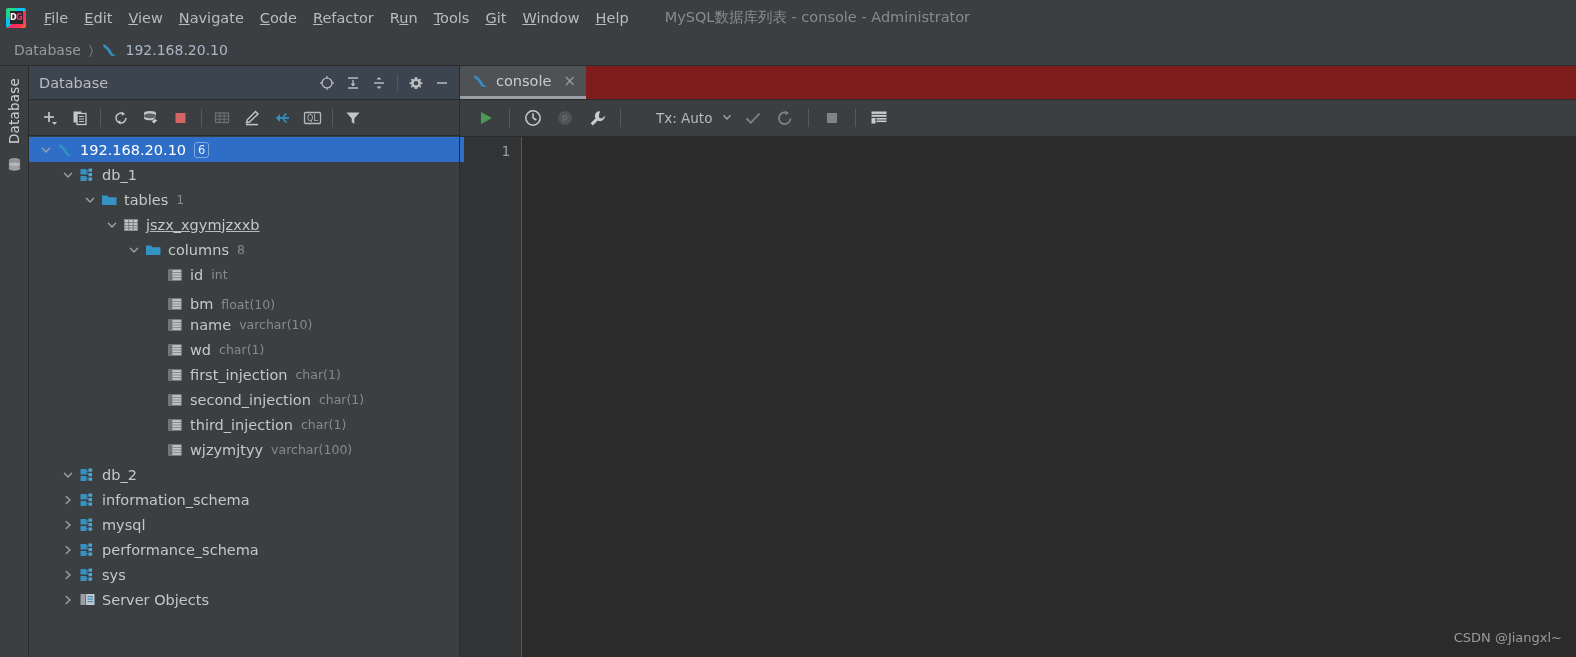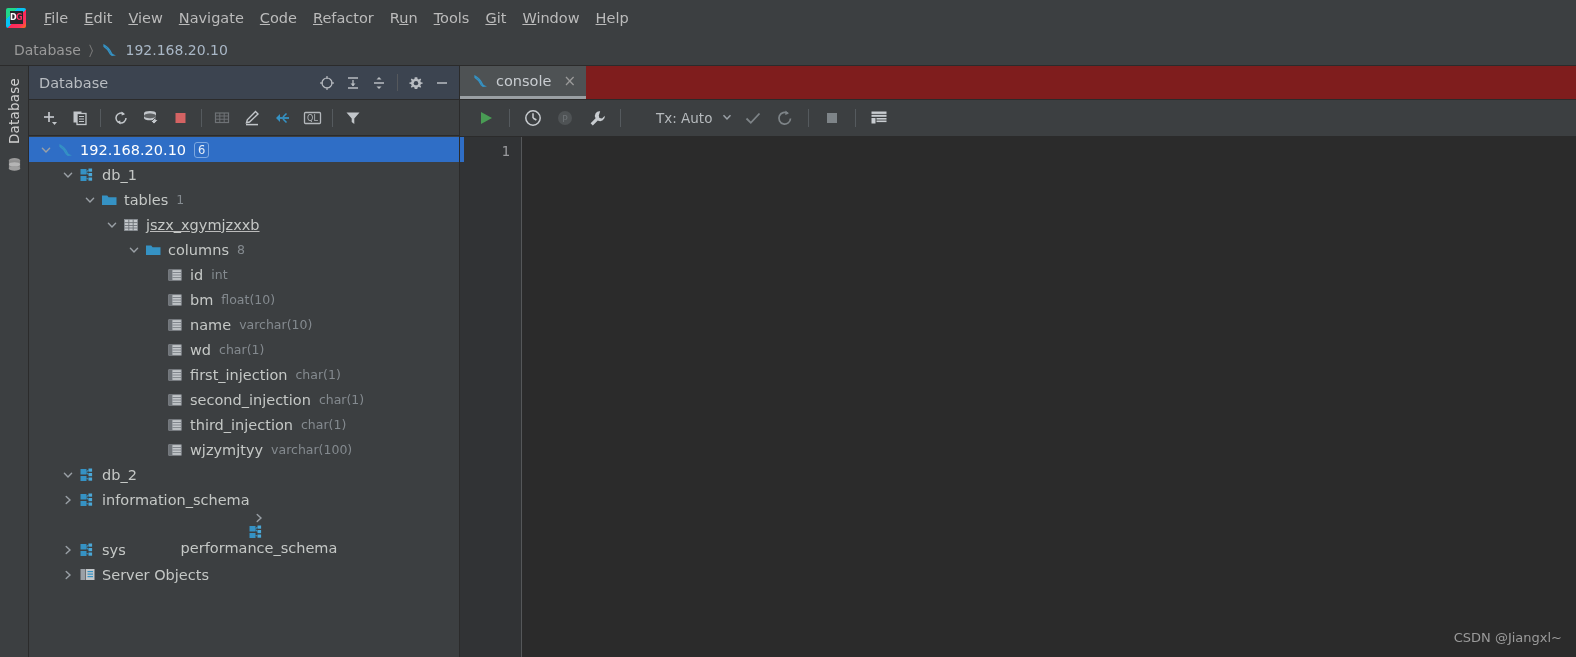--- a/index.html
+++ b/index.html
@@ -220,20 +220,21 @@
     <div class="menu-item"><span class="mn">E</span>dit</div>
     <div class="menu-item"><span class="mn">V</span>iew</div>
     <div class="menu-item"><span class="mn">N</span>avigate</div>
     <div class="menu-item"><span class="mn">C</span>ode</div>
     <div class="menu-item"><span class="mn">R</span>efactor</div>
     <div class="menu-item">R<span class="mn">u</span>n</div>
     <div class="menu-item"><span class="mn">T</span>ools</div>
     <div class="menu-item"><span class="mn">G</span>it</div>
     <div class="menu-item"><span class="mn">W</span>indow</div>
     <div class="menu-item"><span class="mn">H</span>elp</div>
+    <div class="win-title">MySQL数据库列表 - console - Administrator</div>
   </div>
 
   <div class="navbar">
     <span class="crumb muted">Database</span>
     <span class="crumb-sep">〉</span>
     <span class="dolphin">
       <svg width="17" height="16" viewBox="0 0 17 16">
         <path d="M3 3 C6 4.5 8.5 7 10 10.5 C10.5 11.8 11.2 12.6 12.6 13.2 C11.2 13.4 10 12.9 9.2 11.8 C8 9.2 6 6.2 3 4.4 Z" fill="none" stroke="#3592c4" stroke-width="1.3"></path>
         <path d="M3 3 L3.2 5.4 L5 4.2 Z" fill="#3592c4"></path>
         <path d="M9.6 11.3 C10.8 11.8 11.6 12.5 12.6 13.2 L10.4 13.4 Z" fill="#3592c4"></path>
@@ -466,21 +467,21 @@
                 <rect x="1.8" y="2.8" width="12.4" height="10.4" fill="#c3c7ca" stroke="#8b9096" stroke-width="0.8"></rect>
                 <rect x="1.8" y="2.8" width="3.6" height="10.4" fill="#6e7378"></rect>
                 <line x1="5.4" y1="5.5" x2="14.2" y2="5.5" stroke="#7b8086" stroke-width="0.9"></line>
                 <line x1="5.4" y1="8" x2="14.2" y2="8" stroke="#7b8086" stroke-width="0.9"></line>
                 <line x1="5.4" y1="10.6" x2="14.2" y2="10.6" stroke="#7b8086" stroke-width="0.9"></line>
               </svg>
             </span>
             <span class="tlabel">id</span>
             <span class="tmeta">int</span>
           </div>
-          <div class="trow" style="padding-left: 118px;">
+          <div class="trow" style="padding-left: 118px; align-items: flex-end;">
             <span class="chev"></span>
             <span class="ticon">
               <svg width="16" height="16" viewBox="0 0 16 16">
                 <rect x="1.8" y="2.8" width="12.4" height="10.4" fill="#c3c7ca" stroke="#8b9096" stroke-width="0.8"></rect>
                 <rect x="1.8" y="2.8" width="3.6" height="10.4" fill="#6e7378"></rect>
                 <line x1="5.4" y1="5.5" x2="14.2" y2="5.5" stroke="#7b8086" stroke-width="0.9"></line>
                 <line x1="5.4" y1="8" x2="14.2" y2="8" stroke="#7b8086" stroke-width="0.9"></line>
                 <line x1="5.4" y1="10.6" x2="14.2" y2="10.6" stroke="#7b8086" stroke-width="0.9"></line>
               </svg>
             </span>
@@ -604,21 +605,41 @@
                 <rect x="9.5" y="6" width="3.6" height="3.2" fill="#4aa8d8"></rect>
                 <line x1="7.5" y1="4.7" x2="9.5" y2="3.1" stroke="#3592c4" stroke-width="1.1"></line>
                 <line x1="7.5" y1="5.6" x2="9.5" y2="7.6" stroke="#3592c4" stroke-width="1.1"></line>
                 <rect x="1.5" y="9" width="6" height="5" fill="#3592c4"></rect>
                 <rect x="9.5" y="10.5" width="3.6" height="3.2" fill="#4aa8d8"></rect>
                 <line x1="7.5" y1="11.5" x2="9.5" y2="12" stroke="#3592c4" stroke-width="1.1"></line>
               </svg>
             </span>
             <span class="tlabel">information_schema</span>
           </div>
-          <div class="trow" style="padding-left: 30px; flex-direction: column;">
+          <div class="trow" style="padding-left: 30px;">
+            <span class="chev">
+              <svg width="12" height="12" viewBox="0 0 12 12">
+                <path d="M4.2 2.4 L8 6 L4.2 9.6" fill="none" stroke="currentColor" stroke-width="1.4" stroke-linecap="round"></path>
+              </svg>
+            </span>
+            <span class="ticon">
+              <svg width="17" height="16" viewBox="0 0 17 16">
+                <rect x="1.5" y="2" width="6" height="5.5" fill="#3592c4"></rect>
+                <rect x="9.5" y="1.5" width="3.6" height="3.2" fill="#4aa8d8"></rect>
+                <rect x="9.5" y="6" width="3.6" height="3.2" fill="#4aa8d8"></rect>
+                <line x1="7.5" y1="4.7" x2="9.5" y2="3.1" stroke="#3592c4" stroke-width="1.1"></line>
+                <line x1="7.5" y1="5.6" x2="9.5" y2="7.6" stroke="#3592c4" stroke-width="1.1"></line>
+                <rect x="1.5" y="9" width="6" height="5" fill="#3592c4"></rect>
+                <rect x="9.5" y="10.5" width="3.6" height="3.2" fill="#4aa8d8"></rect>
+                <line x1="7.5" y1="11.5" x2="9.5" y2="12" stroke="#3592c4" stroke-width="1.1"></line>
+              </svg>
+            </span>
+            <span class="tlabel">mysql</span>
+          </div>
+          <div class="trow" style="padding-left: 30px;">
             <span class="chev">
               <svg width="12" height="12" viewBox="0 0 12 12">
                 <path d="M4.2 2.4 L8 6 L4.2 9.6" fill="none" stroke="currentColor" stroke-width="1.4" stroke-linecap="round"></path>
               </svg>
             </span>
             <span class="ticon">
               <svg width="17" height="16" viewBox="0 0 17 16">
                 <rect x="1.5" y="2" width="6" height="5.5" fill="#3592c4"></rect>
                 <rect x="9.5" y="1.5" width="3.6" height="3.2" fill="#4aa8d8"></rect>
                 <rect x="9.5" y="6" width="3.6" height="3.2" fill="#4aa8d8"></rect>

